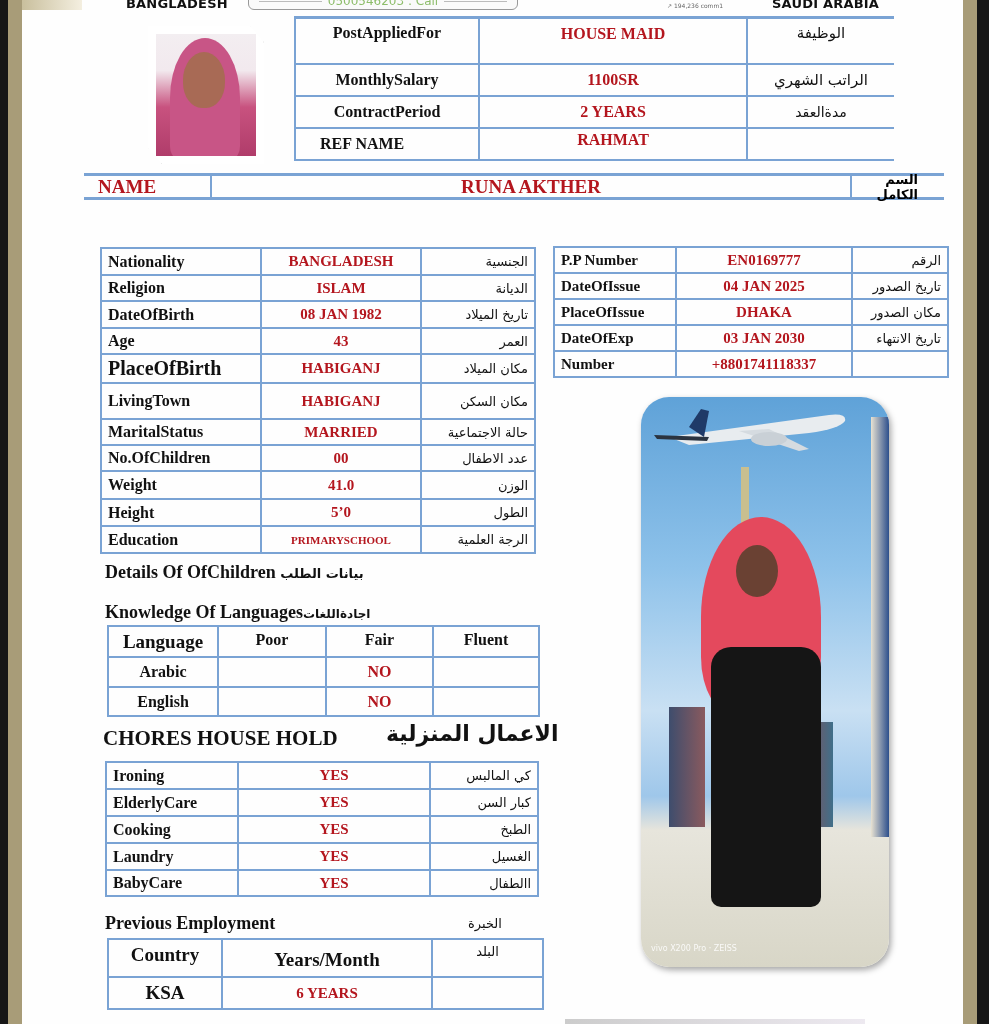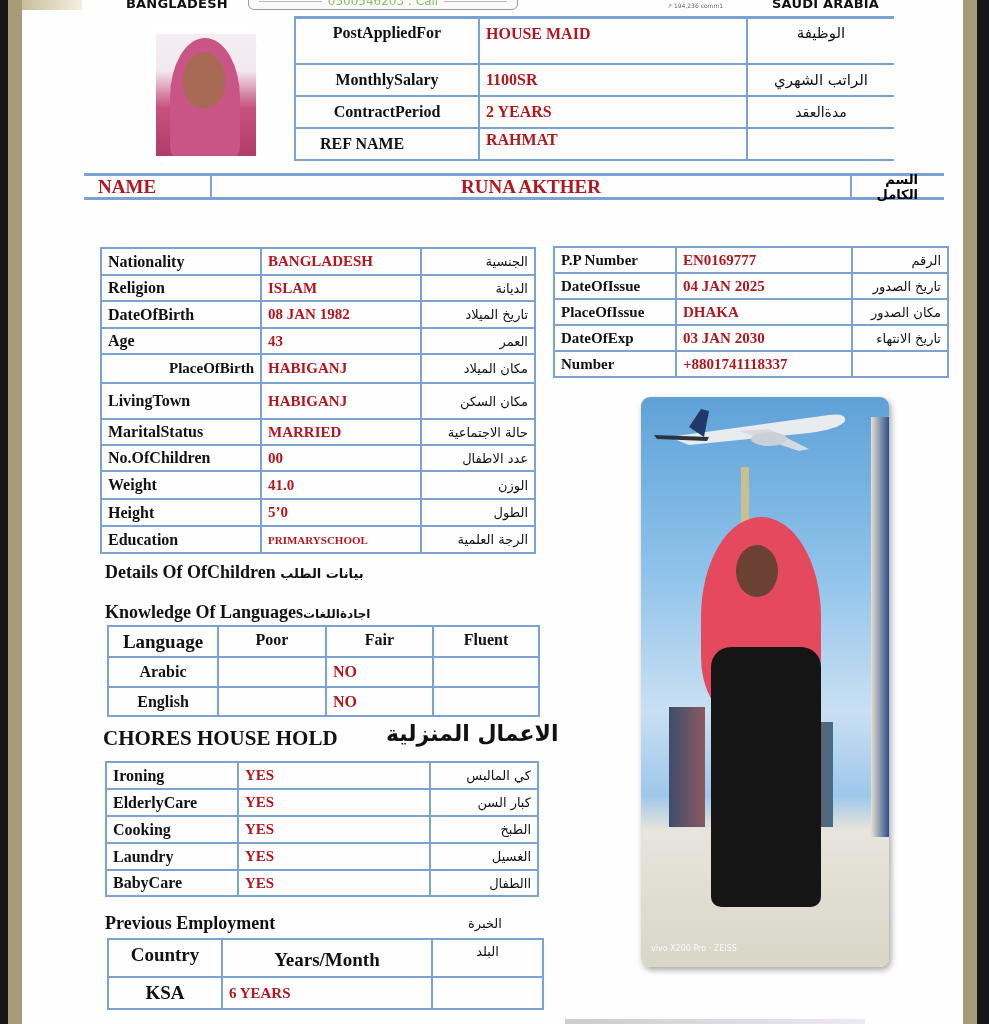--- a/index.html
+++ b/index.html
@@ -25,38 +25,38 @@
 
   .thumb { position: absolute; left: 148px; top: 26px; width: 116px; height: 138px; background: #fff;
            box-shadow: 2px 3px 5px rgba(0,0,0,0.35); clip-path: polygon(0 0, 88% 0, 100% 12%, 100% 100%, 12% 100%, 0 88%); padding: 8px; }
   .thumb-inner { width: 100%; height: 100%; background: linear-gradient(180deg,#f3eef1 0%,#f2e9ee 30%,#c8527f 60%,#b03c6a 100%); position: relative; overflow: hidden; }
   .face { position: absolute; left: 27px; top: 18px; width: 42px; height: 56px; border-radius: 50% 50% 45% 45%; background: #a86a55; }
   .hijab { position: absolute; left: 14px; top: 4px; width: 70px; height: 120px; border-radius: 50% 50% 10% 10%; background: #c85586; }
 
   table { border-collapse: collapse; position: absolute; }
   td { border: 2px solid #7aa3d4; font-weight: bold; color: #111; padding: 0 6px; white-space: nowrap; }
   .lbl { text-align: left; font-size: 16px; }
-  .val { color: #b4161e; font-size: 16px; }
+  .val { text-align: center; color: #b4161e; font-size: 16px; }
   .ar { text-align: right; font-family: "DejaVu Sans", sans-serif; font-weight: normal; font-size: 13px; direction: rtl; }
   .ctr { text-align: center; }
 
   .top-table td { height: 32px; vertical-align: middle; }
   .top-table { border-top: 3px solid #7aa3d4; }
 
   .name-row { position: absolute; left: 84px; top: 173px; width: 860px; height: 27px;
               border-top: 3px solid #7aa3d4; border-bottom: 3px solid #7aa3d4; display: flex; }
   .name-row div { display: flex; align-items: center; font-weight: bold; }
   .nr-lbl { width: 128px; padding-left: 14px; color: #b4161e; font-size: 19px; border-right: 2px solid #7aa3d4; }
   .nr-val { width: 640px; justify-content: center; color: #b4161e; font-size: 19px; border-right: 2px solid #7aa3d4; }
   .nr-ar { flex: 1; justify-content: flex-end; padding-right: 26px; font-family: "DejaVu Sans", sans-serif; font-size: 13px; font-weight: normal; direction: rtl; }
 
   .heading { position: absolute; font-weight: bold; font-size: 18px; color: #111; white-space: nowrap; }
   .heading .ar-inline { font-family: "DejaVu Sans", sans-serif; font-size: 13px; font-weight: bold; }
 
-  .photo { position: absolute; left: 641px; top: 397px; width: 248px; height: 570px; border-radius: 9px; overflow: hidden;
+  .photo { position: absolute; left: 641px; top: 397px; width: 248px; height: 570px; border-radius: 28px; overflow: hidden;
            box-shadow: 2px 3px 6px rgba(0,0,0,0.35);
            background: linear-gradient(180deg,#5fa2d8 0%,#8ec2ea 30%,#c9e0f3 55%,#9fc7ea 70%,#e7e5dc 76%,#d8d6c7 100%); }
   .plane { position: absolute; left: 8px; top: 10px; width: 200px; height: 46px; }
   .building { position: absolute; }
   .person-scarf { position: absolute; left: 60px; top: 120px; width: 120px; height: 200px; border-radius: 50% 50% 30% 30%; background: #e4495d; }
   .person-face { position: absolute; left: 95px; top: 148px; width: 42px; height: 52px; border-radius: 50%; background: #6a4133; }
   .person-body { position: absolute; left: 70px; top: 250px; width: 110px; height: 260px; background: #151515; border-radius: 20px 20px 10px 10px; }
   .watermark { position: absolute; left: 10px; bottom: 14px; font-family: "DejaVu Sans", sans-serif; font-size: 8px; color: #fff; opacity: 0.85; }
 
   .bottom-strip { position: absolute; left: 565px; top: 1019px; width: 300px; height: 5px; background: linear-gradient(90deg,#ccc,#ede9f0); }
@@ -132,21 +132,21 @@
         <td class="lbl" style="width: 160px; font-size: 16px;">DateOfBirth</td>
         <td class="val" style="width: 160px; font-size: 15px;">08 JAN 1982</td>
         <td class="ar" style="font-size: 13px;">تاريخ الميلاد</td>
       </tr>
       <tr style="height: 26px;">
         <td class="lbl" style="width: 160px; font-size: 16px;">Age</td>
         <td class="val" style="width: 160px; font-size: 15px;">43</td>
         <td class="ar" style="font-size: 13px;">العمر</td>
       </tr>
       <tr style="height: 29px;">
-        <td class="lbl" style="width: 160px; font-size: 15px; text-align: right;">PlaceOfBirth</td>
+        <td class="lbl" style="width: 160px; font-size: 20px;">PlaceOfBirth</td>
         <td class="val" style="width: 160px; font-size: 15px;">HABIGANJ</td>
         <td class="ar" style="font-size: 13px;">مكان الميلاد</td>
       </tr>
       <tr style="height: 36px;">
         <td class="lbl" style="width: 160px; font-size: 16px;">LivingTown</td>
         <td class="val" style="width: 160px; font-size: 15px;">HABIGANJ</td>
         <td class="ar" style="font-size: 13px;">مكان السكن</td>
       </tr>
       <tr style="height: 26px;">
         <td class="lbl" style="width: 160px; font-size: 16px;">MaritalStatus</td>

